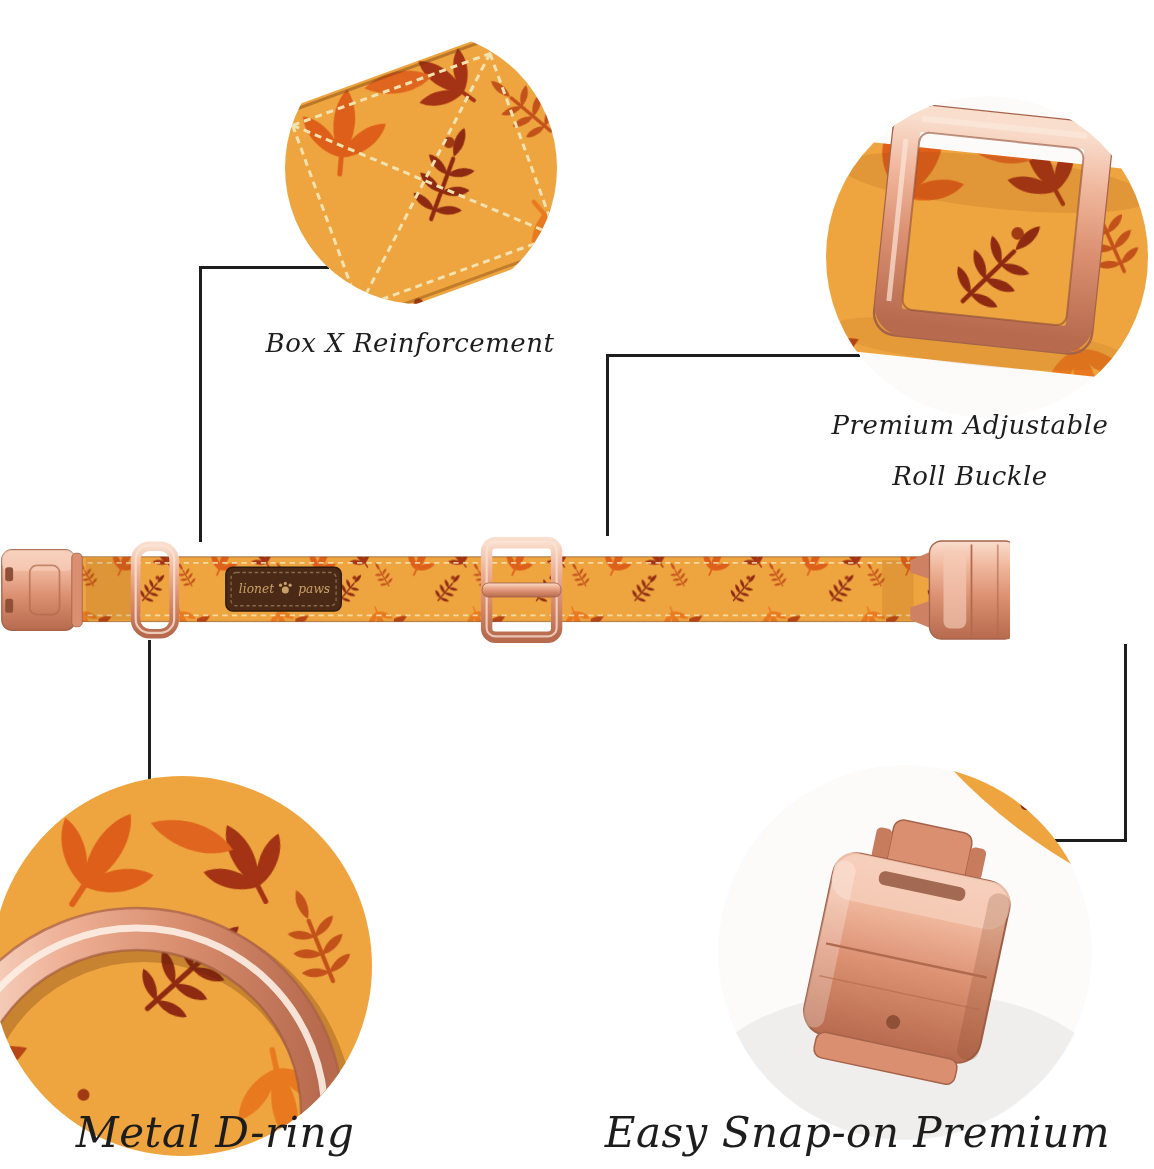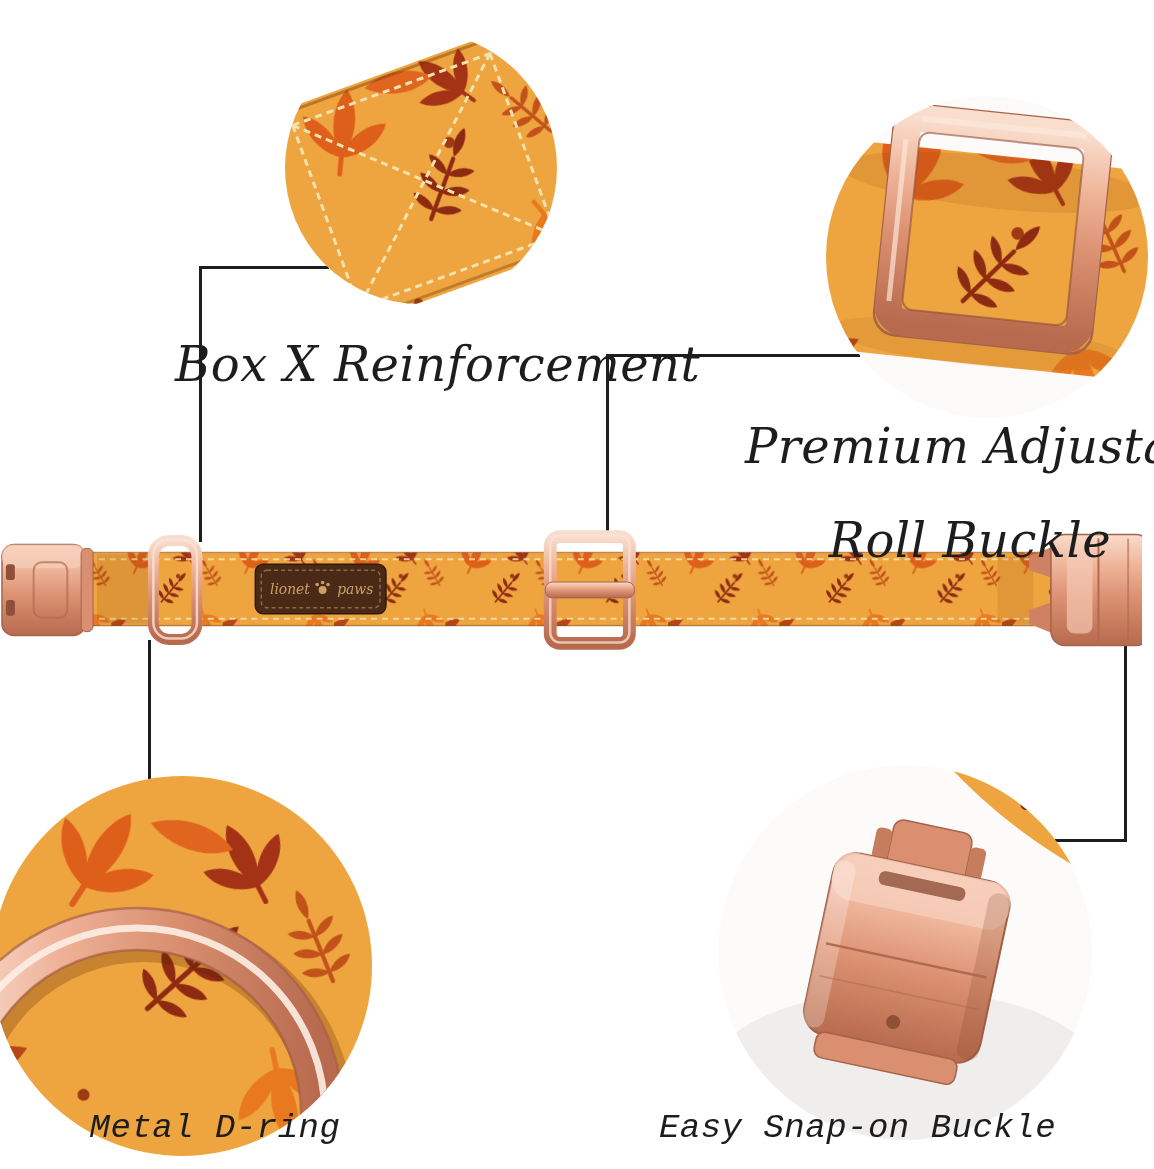--- a/index.html
+++ b/index.html
@@ -10,25 +10,25 @@
     background:#ffffff; overflow:hidden;
   }
   .photo-circle {
     position:absolute; border-radius:50%; overflow:hidden;
   }
   .photo-circle svg { display:block; width:100%; height:100%; }
   .caption {
     position:absolute; text-align:center; font-style:italic;
     color:#1d1d1d; letter-spacing:0.5px;
   }
-  .cap-top { font-size:48px; line-height:1.95; }
-  .cap-bottom { font-size:34px; line-height:1.2;font-family:Liberation Mono, monospace; }
+  .cap-top { font-size:26px; line-height:1.95; }
+  .cap-bottom { font-size:42px; line-height:1.2; }
   .cap-line { white-space:nowrap; }
   .connector { position:absolute; background:#1d1d1d; }
-  .collar-strip { position:absolute; left:0; top:528px; width:1142px; height:124px; }
+  .collar-strip { position:absolute; left:0; top:528px; width:1010px; height:124px; }
   .collar-strip svg { display:block; width:100%; height:100%; }
 </style>
 </head>
 <body>
 
 <svg width="0" height="0" style="position:absolute" aria-hidden="true">
   <defs>
     <linearGradient id="rosegold" x1="0" y1="0" x2="0" y2="1">
       <stop offset="0" stop-color="#f9ddcd"></stop>
       <stop offset="0.25" stop-color="#f0b89e"></stop>
@@ -234,16 +234,16 @@
   <div class="caption cap-top" style="left:745px; top:400px; width:450px;">
     <div class="cap-line">Premium Adjustable</div>
     <div class="cap-line">Roll Buckle</div>
   </div>
 
   <div class="caption cap-bottom" style="left:35px; top:1108px; width:360px;">
     <div class="cap-line">Metal D-ring</div>
   </div>
 
   <div class="caption cap-bottom" style="left:600px; top:1108px; width:515px;">
-    <div class="cap-line">Easy Snap-on Buckle</div>
+    <div class="cap-line">Easy Snap-on Premium</div>
   </div>
 
 </div>
 
 </body></html>

